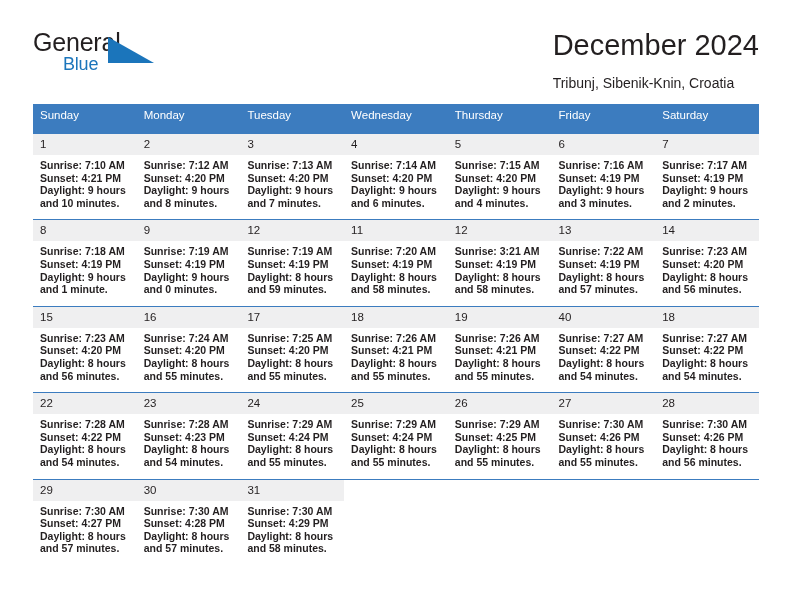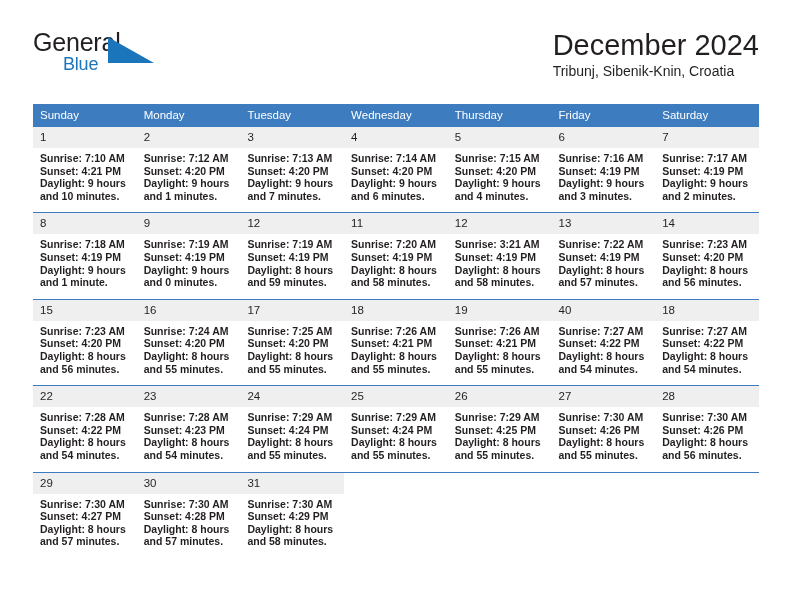--- a/index.html
+++ b/index.html
@@ -68,21 +68,21 @@
     right: 0;
     top: 0;
   }
   .cal-title {
     font-size: 29px;
     line-height: 34px;
     color: #231f20;
     white-space: nowrap;
   }
   .cal-subtitle {
-    margin-top: 1px;
+    margin-top: 13px;
     font-size: 14px;
     line-height: 17px;
     color: #231f20;
     white-space: nowrap;
   }
 
   
   .calendar {
     position: absolute;
     left: 33px;
@@ -90,21 +90,21 @@
     width: 726px;
     border-collapse: collapse;
     table-layout: fixed;
   }
   .calendar th {
     background: #3c7cbf;
     color: #ffffff;
     font-size: 11.5px;
     font-weight: normal;
     text-align: left;
-    padding: 5px 0 5px 7px;
+    padding: 5px 0 12px 7px;
     height: 11px;
     border: none;
   }
   .week-row > td {
     vertical-align: top;
     padding: 0;
     border-top: 1.5px solid #3c7cbf;
     height: 75px;
   }
   .spacer-row td {
@@ -182,21 +182,21 @@
               <div>Sunrise: 7:10 AM</div>
               <div>Sunset: 4:21 PM</div>
               <div class="daylight">Daylight: 9 hours and 10 minutes.</div>
             </div>
           </td>
           <td>
             <div class="daynum">2</div>
             <div class="details">
               <div>Sunrise: 7:12 AM</div>
               <div>Sunset: 4:20 PM</div>
-              <div class="daylight">Daylight: 9 hours and 1 minutes.</div>
+              <div class="daylight">Daylight: 9 hours and 8 minutes.</div>
             </div>
           </td>
           <td>
             <div class="daynum">3</div>
             <div class="details">
               <div>Sunrise: 7:13 AM</div>
               <div>Sunset: 4:20 PM</div>
               <div class="daylight">Daylight: 9 hours and 7 minutes.</div>
             </div>
           </td>

